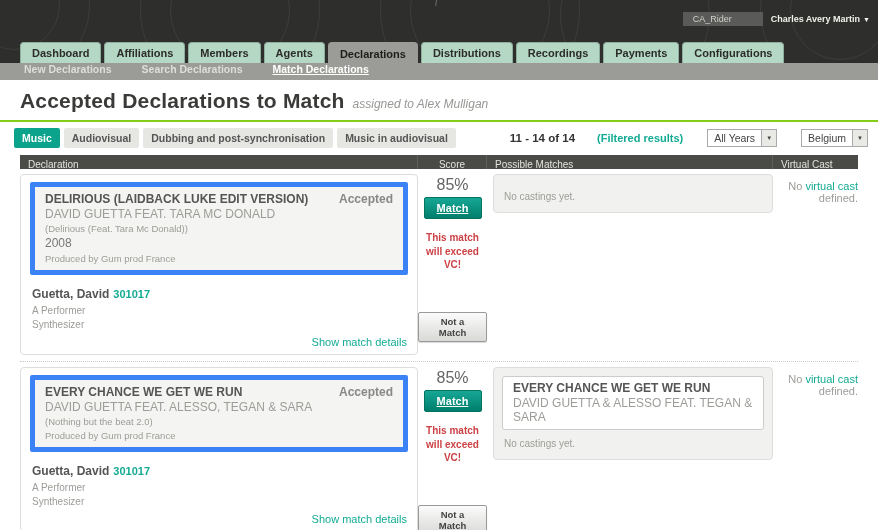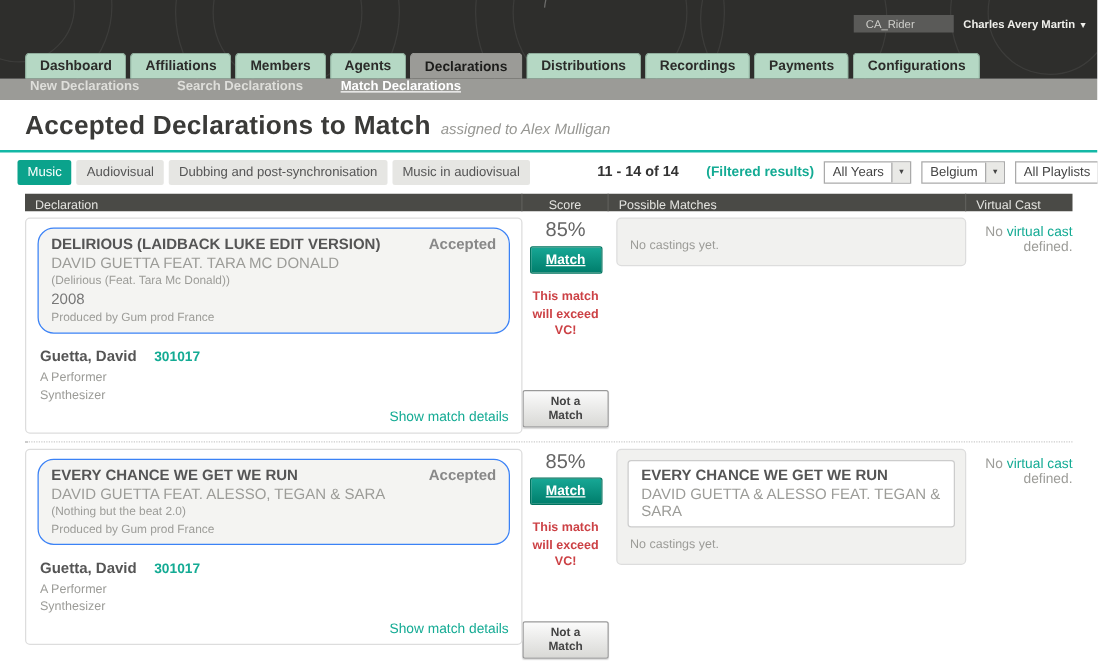--- a/index.html
+++ b/index.html
@@ -23,62 +23,62 @@
     padding:4px 11px 3px; border-radius:4px 4px 0 0; border:1px solid #8fae9d; border-bottom:none; cursor:pointer; }
   .tab.active { background:#9b9b97; border-color:#9b9b97; color:#1d1d1b; padding-top:5px; }
 
   
   .subnav { height:17px; background:#9b9b97; display:flex; 
     padding-left:24px; gap:30px; }
   .subnav span { font-size:10.5px; font-weight:bold; color:#dededa; cursor:pointer; }
   .subnav span.active { color:#fff; text-decoration:underline; }
 
   
-  .titlebar { padding:9px 20px 7px; border-bottom:2px solid #14b8a6; }
+  .titlebar { padding:9px 20px 7px; border-bottom:2px solid #84cc16; }
   .titlebar h1 { display:inline; font-size:21px; color:#3a3a38; letter-spacing:0.2px; }
   .titlebar .sub { font-size:12px; font-style:italic; color:#979793; margin-left:8px; }
 
   
   .filterbar { display:flex; align-items:center; padding:6px 12px 5px 14px; }
-  .pill { font-size:10.5px; font-weight:normal; color:#555; background:#e6e6e3;
+  .pill { font-size:10.5px; font-weight:bold; color:#555; background:#e6e6e3;
     padding:4px 8px; border-radius:2px; margin-right:4px; cursor:pointer; white-space:nowrap; }
   .pill.active { background:#0ba38c; color:#fff; }
   .range { font-size:11.5px; font-weight:bold; color:#333; margin-left:50px; white-space:nowrap; }
   .fnote { font-size:11px; font-weight:bold; color:#14ab94; margin-left:22px; white-space:nowrap; }
   .sel { display:flex; align-items:center; height:18px; background:#fff; border:1px solid #aaa;
-    margin-left:8px; cursor:pointer; }
+    margin-left:24px; cursor:pointer; }
   .sel .lbl { font-size:10.5px; color:#444; padding:0 6px; white-space:nowrap; }
   .sel .cbox { width:15px; height:16px; background:#e9e9e6; border-left:1px solid #aaa;
     font-size:6px; color:#444; display:flex; align-items:center; justify-content:center; }
 
   
   .thead { display:flex; margin:2px 20px 0; height:14px; background:#4a4a46; color:#e3e3df;
     font-size:10px; align-items:center; }
   .thead .c { padding-left:8px; border-right:1px solid #5e5e5a; height:100%; line-height:19px; }
   .c-decl { width:398px; } .c-score { width:69px; text-align:center; padding-left:0 !important; }
   .c-pm { width:286px; } .c-vc { flex:1; border-right:none !important; }
 
   
   .row { display:flex; margin:0 20px; padding:5px 0 6px; border-bottom:1px dotted #ccc; }
   .colA { width:398px; } .colB { width:69px; text-align:center; }
   .colC { width:286px; } .colD { flex:1; padding:6px 0 0 14px;text-align:right; }
 
   .declbox { border:1px solid #ddd; border-radius:4px; background:#fff; min-height:137px;
     padding:7px 9px 24px; position:relative; }
-  .workcard { background:#f4f4f2; border:1px solid #3b82f6; border-radius:13px; padding:5px 10px 6px; }
+  .workcard { background:#f4f4f2; border:5px solid #3b82f6; border-radius:2px; padding:5px 10px 6px; }
   .wtitle-row { display:flex; justify-content:space-between; }
   .wtitle { font-size:12px; font-weight:bold; color:#555; }
   .wstatus { font-size:12px; font-weight:bold; color:#888; }
   .wartist { font-size:12px; color:#9c9c98; margin-top:1px; }
   .walt { font-size:9.5px; color:#9c9c98; margin-top:2px; }
   .wyear { font-size:12px; color:#777; margin-top:2px; }
   .wprod { font-size:9.5px; color:#9c9c98; margin-top:3px; }
   .perf { margin:9px 0 0 2px; }
   .pname { font-size:12px; font-weight:bold; color:#555; }
-  .pid { font-size:11px; font-weight:bold; color:#14ab94; margin-left:14px; cursor:pointer; }
+  .pid { font-size:11px; font-weight:bold; color:#14ab94; margin-left:4px; cursor:pointer; }
   .prole { font-size:10px; color:#9c9c98; margin-top:3px; }
   .details { position:absolute; right:10px; bottom:6px; font-size:11px; color:#14ab94; cursor:pointer; }
 
   .pct { font-size:16px; color:#666; margin-top:2px; }
   .matchbtn { display:block; margin:3px auto 0; width:58px; padding:4px 0;
     background:linear-gradient(#17a795,#007e6c); color:#fff; font-size:11px; font-weight:bold;
     border:1px solid #00745f; border-radius:2px; cursor:pointer;text-decoration:underline; }
   .warn { margin-top:12px; font-size:10px; font-weight:bold; color:#cc4145; line-height:1.35; padding:0 2px; }
   .notmatch { margin-top:40px; font-size:9.5px; font-weight:bold; color:#444;
     background:linear-gradient(#fbfbfb,#d9d9d6); border:1px solid #999; border-radius:2px;

